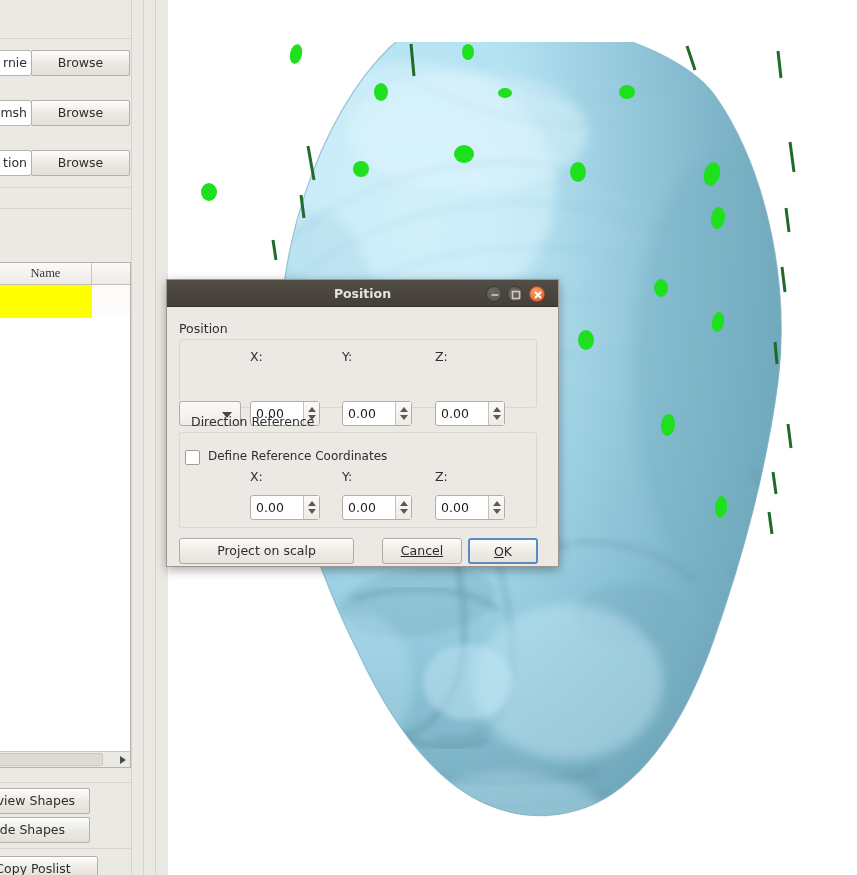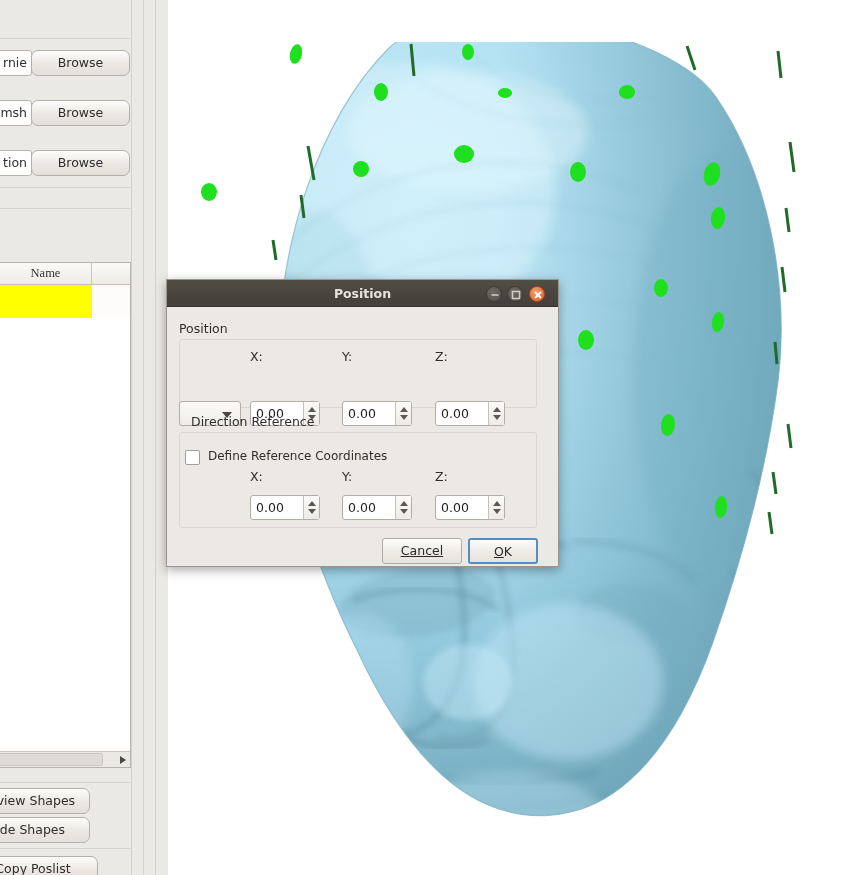--- a/index.html
+++ b/index.html
@@ -46,21 +46,21 @@
     font-size: 12.5px;
     color: #2e2e2e;
     overflow: hidden;
     white-space: nowrap;
     text-align: right;
   }
   .btn {
     position: absolute;
     background: linear-gradient(to bottom, #fdfdfc 0%, #ebe8e2 55%, #e3e0d9 100%);
     border: 1px solid #b5b1aa;
-    border-radius: 7px;
+    border-radius: 2px;
     height: 26px;
     line-height: 24px;
     text-align: center;
     font-size: 12.5px;
     color: #2e2e2e;
     cursor: default;
   }
 
   
   .poslist-table {
@@ -496,18 +496,19 @@
           </span>
       </div>
       <div class="spin" style="left:268px; top:188px;">
         <span class="val">0.00</span>
         <span class="btns">
             <i class="up"></i>
             <i class="dn"></i>
           </span>
       </div>
 
+      <div class="dlg-btn" style="left:12px; top:231px; width:175px;">Project on scalp</div>
       <div class="dlg-btn" style="left:215px; top:231px; width:80px;text-decoration:underline;"><span class="u">C</span><span>ancel</span></div>
       <div class="dlg-btn default" style="left:301px; top:231px; width:70px;"><span class="u">O</span><span>K</span></div>
     </div>
   </div>
 
 </div>
 
 </body></html>

